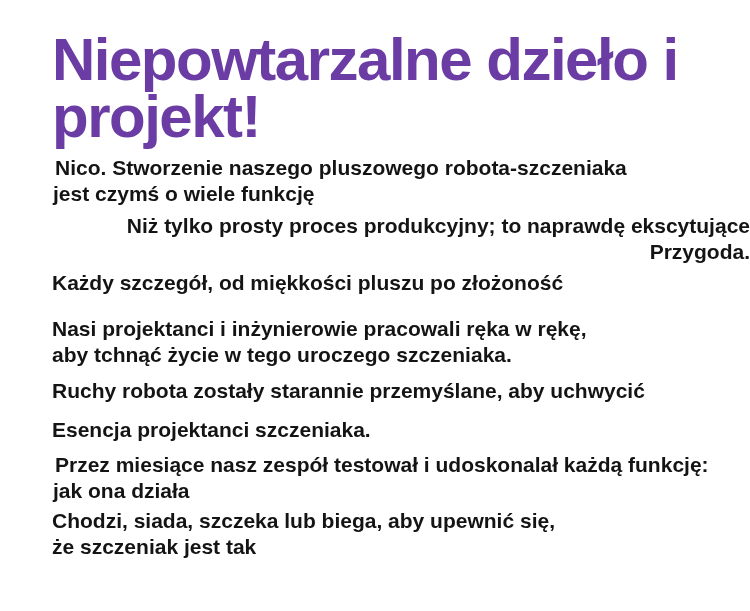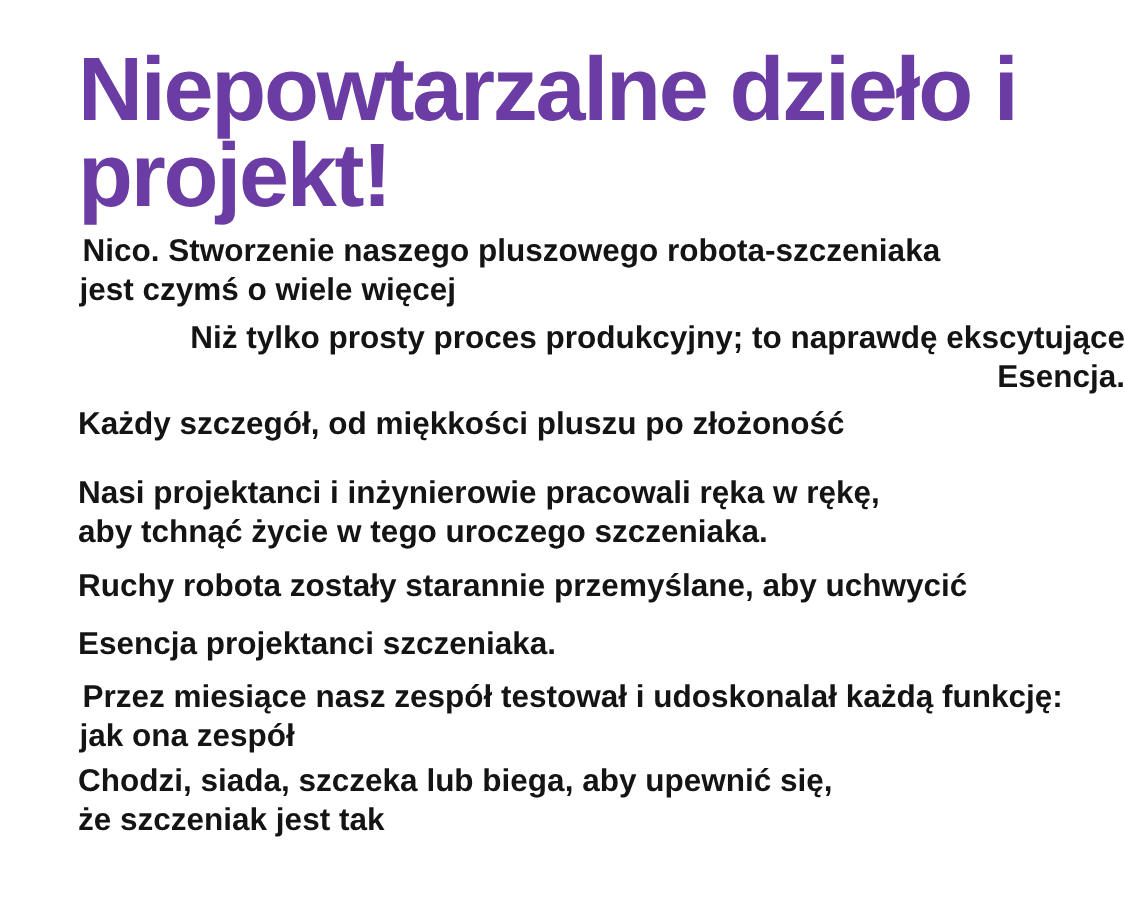--- a/index.html
+++ b/index.html
@@ -62,26 +62,26 @@
 
   <h1 class="heading">
     <span class="hline">Niepowtarzalne dzieło i</span>
     <span class="hline">projekt!</span>
   </h1>
 
   <div class="body-text">
 
     <div class="para p1">
       <div class="line indent-sm">Nico. Stworzenie naszego pluszowego robota-szczeniaka</div>
-      <div class="line indent-xs">jest czymś o wiele więcej</div>
+      <div class="line indent-xs">jest czymś o wiele funkcję</div>
     </div>
 
     <div class="para p2">
       <div class="line">Niż tylko prosty proces produkcyjny; to naprawdę ekscytujące</div>
-      <div class="line">Esencja.</div>
+      <div class="line">Przygoda.</div>
     </div>
 
     <div class="para p4">
       <div class="line">Każdy szczegół, od miękkości pluszu po złożoność</div>
     </div>
 
     <div class="para p3">
       <div class="line">Nasi projektanci i inżynierowie pracowali ręka w rękę,</div>
       <div class="line">aby tchnąć życie w tego uroczego szczeniaka.</div>
     </div>
@@ -89,21 +89,21 @@
     <div class="para p5">
       <div class="line">Ruchy robota zostały starannie przemyślane, aby uchwycić</div>
     </div>
 
     <div class="para p6">
       <div class="line">Esencja projektanci szczeniaka.</div>
     </div>
 
     <div class="para p7">
       <div class="line indent-sm">Przez miesiące nasz zespół testował i udoskonalał każdą funkcję:</div>
-      <div class="line indent-xs">jak ona zespół</div>
+      <div class="line indent-xs">jak ona działa</div>
     </div>
 
     <div class="para p8">
       <div class="line">Chodzi, siada, szczeka lub biega, aby upewnić się,</div>
       <div class="line">że szczeniak jest tak</div>
     </div>
 
 
   </div>
 </div>

